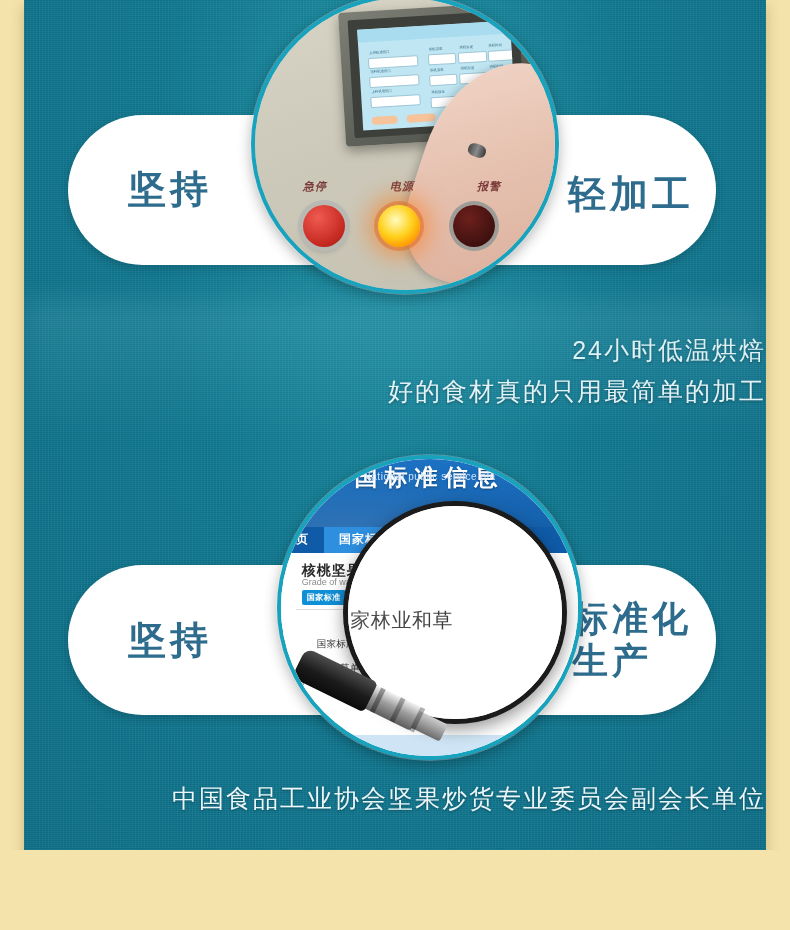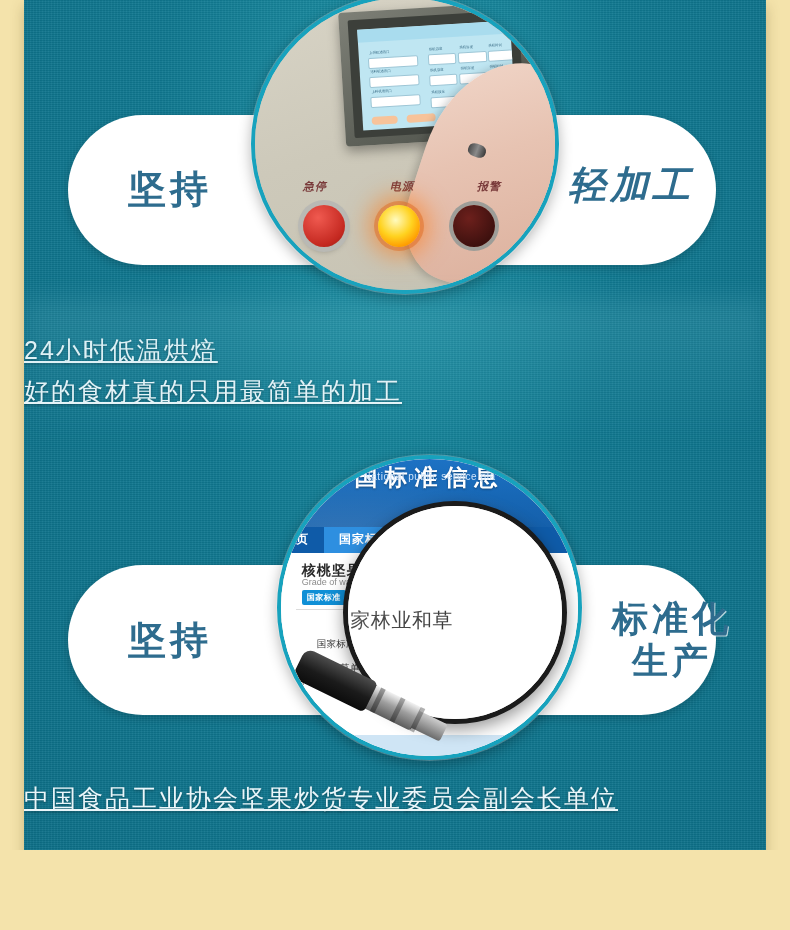--- a/index.html
+++ b/index.html
@@ -142,34 +142,34 @@
   .handle .grip{position:absolute;left:0;top:8%;width:52%;height:84%;border-radius:9px 5px 5px 9px;
     background:linear-gradient(180deg,#4d4d4d,#1b1b1b 55%,#0c0c0c);}
   .handle .fer{position:absolute;left:50%;top:16%;width:34%;height:68%;border-radius:3px;
     background:linear-gradient(180deg,#f3f3f3,#9e9e9e 45%,#5d5d5d);}
   .handle .fer:after{content:"";position:absolute;left:14%;top:0;bottom:0;width:10%;
     background:rgba(0,0,0,.35);box-shadow:22px 0 0 rgba(0,0,0,.3), 44px 0 0 rgba(0,0,0,.3);}
   .handle .neck{position:absolute;left:82%;top:26%;width:22%;height:48%;border-radius:3px;
     background:linear-gradient(180deg,#cfcfcf,#6b6b6b);}
 
   
-  .caption{position:absolute;left:0;right:0;text-align:left;color:#eaf6fa;
+  .caption{position:absolute;left:0;right:0;text-align:right;color:#eaf6fa;
     font-size:25px;line-height:41px;letter-spacing:2px;
-    text-shadow:0 1px 3px rgba(0,0,0,.35);text-decoration:underline;}
+    text-shadow:0 1px 3px rgba(0,0,0,.35);}
 </style>
 </head>
 <body>
 
 <div class="page">
   <div class="panel">
     <div class="layer">
 
       <div class="pill" style="left:44px;top:115px;width:648px;"></div>
       <div class="pill-label" style="left:104px;top:189px;">坚持</div>
-      <div class="pill-label" style="left:544px;top:185px;font-style:italic;">轻加工</div>
+      <div class="pill-label" style="left:544px;top:194px;">轻加工</div>
 
       <div class="circle" style="left:227px;top:-6px;width:300px;height:292px;">
         <div class="ph1">
           <div class="hmi">
             <div class="hmi-bez">
               <div class="hmi-scr">
                 <div class="hmi-top"></div>
                 <div class="hmi-cap" style="left:7%;top:22%;">上烘机通讯口</div>
                 <div class="hmi-fld" style="left:6%;top:29%;width:31%;height:9%;"></div>
                 <div class="hmi-cap" style="left:7%;top:41%;">送料机通讯口</div>
@@ -214,21 +214,21 @@
             <div class="lamp alarm"></div>
           </div>
         </div>
       </div>
 
       <div class="caption" style="top:330px;">24小时低温烘焙</div>
       <div class="caption" style="top:371px;">好的食材真的只用最简单的加工</div>
 
       <div class="pill" style="left:44px;top:565px;width:648px;"></div>
       <div class="pill-label" style="left:104px;top:640px;">坚持</div>
-      <div class="pill-label two-line" style="left:548px;top:640px;text-align:center;margin-left:40px;">标准化
+      <div class="pill-label two-line" style="left:548px;top:640px;text-align:left;">标准化
 生产</div>
 
       <div class="circle" style="left:253px;top:455px;width:297px;height:297px;">
         <div class="ph2">
           <div class="site-head">
             <div class="site-title">国标准信息</div>
             <div class="site-sub">National public service pla</div>
           </div>
           <div class="navbar">
             <div class="nv">页</div>

